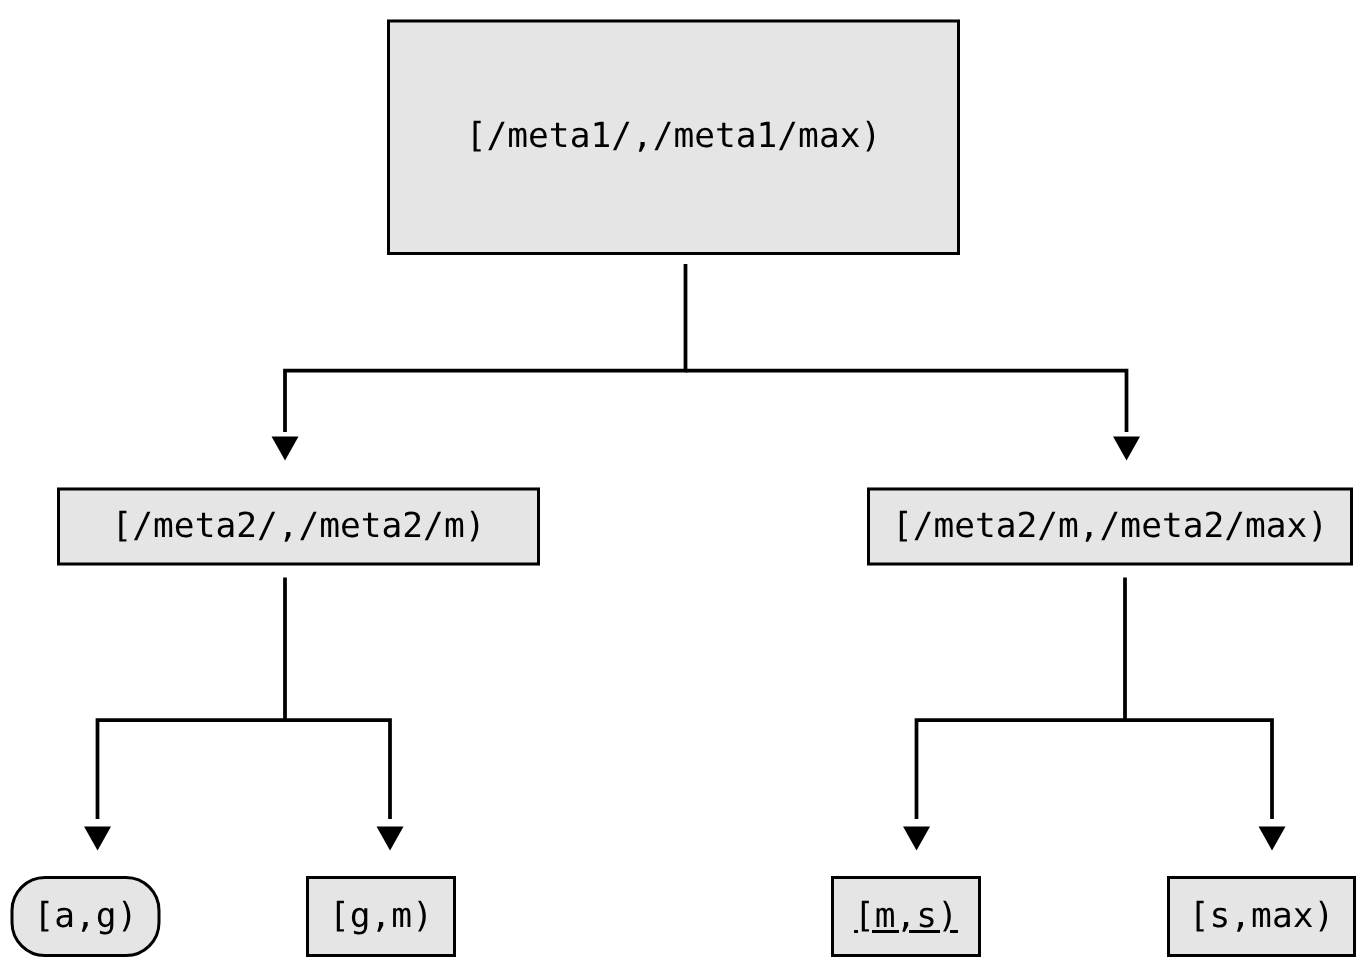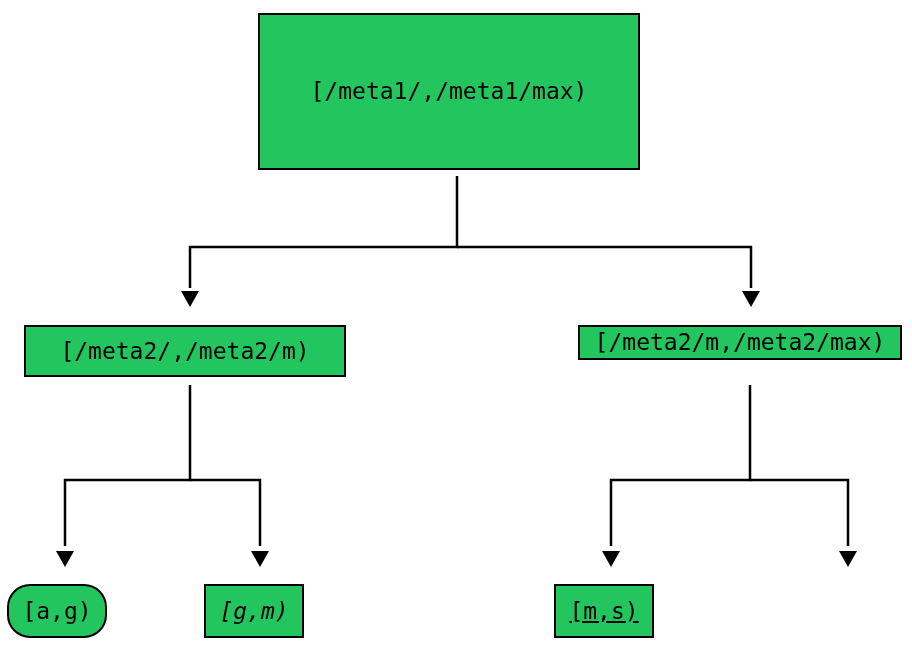--- a/index.html
+++ b/index.html
@@ -28,34 +28,34 @@
     stroke-width: 2.5;
   }
   .edges polygon {
     fill: #000000;
     stroke: none;
   }
   .node {
     position: absolute;
     box-sizing: border-box;
     border: 2px solid #000000;
-    background: #22c55e;
+    background: #e5e5e5;
     color: #000000;
     display: flex;
     align-items: center;
     justify-content: center;
     font-size: 23px;
     line-height: 1;
     white-space: pre;
   }
   .node-root  { left: 258px; top: 13px;  width: 382px; height: 157px; }
-  .node-n1    { left: 24px;  top: 325px; width: 322px; height: 52px; }
-  .node-n2    { left: 578px; top: 325px; width: 324px; height: 35px; }
+  .node-n1    { left: 38px;  top: 325px; width: 322px; height: 52px; }
+  .node-n2    { left: 578px; top: 325px; width: 324px; height: 52px; }
   .node-l1    { left: 7px;   top: 584px; width: 100px; height: 54px; border-radius: 23px; }
-  .node-l2    { left: 204px; top: 584px; width: 100px; height: 54px; font-style: italic; }
+  .node-l2    { left: 204px; top: 584px; width: 100px; height: 54px; }
   .node-l3    { left: 554px; top: 584px; width: 100px; height: 54px; text-decoration: underline; }
   .node-l4    { left: 778px; top: 584px; width: 126px; height: 54px; }
 </style>
 </head>
 <body>
 
 <div class="canvas">
 
   <svg class="edges" width="912" height="652" viewBox="0 0 912 652" xmlns="http://www.w3.org/2000/svg">
 
@@ -83,14 +83,15 @@
   <div class="node node-n1">[/meta2/,/meta2/m)</div>
 
   <div class="node node-n2">[/meta2/m,/meta2/max)</div>
 
   <div class="node node-l1">[a,g)</div>
 
   <div class="node node-l2">[g,m)</div>
 
   <div class="node node-l3">[m,s)</div>
 
+  <div class="node node-l4">[s,max)</div>
 
 </div>
 
 </body></html>

